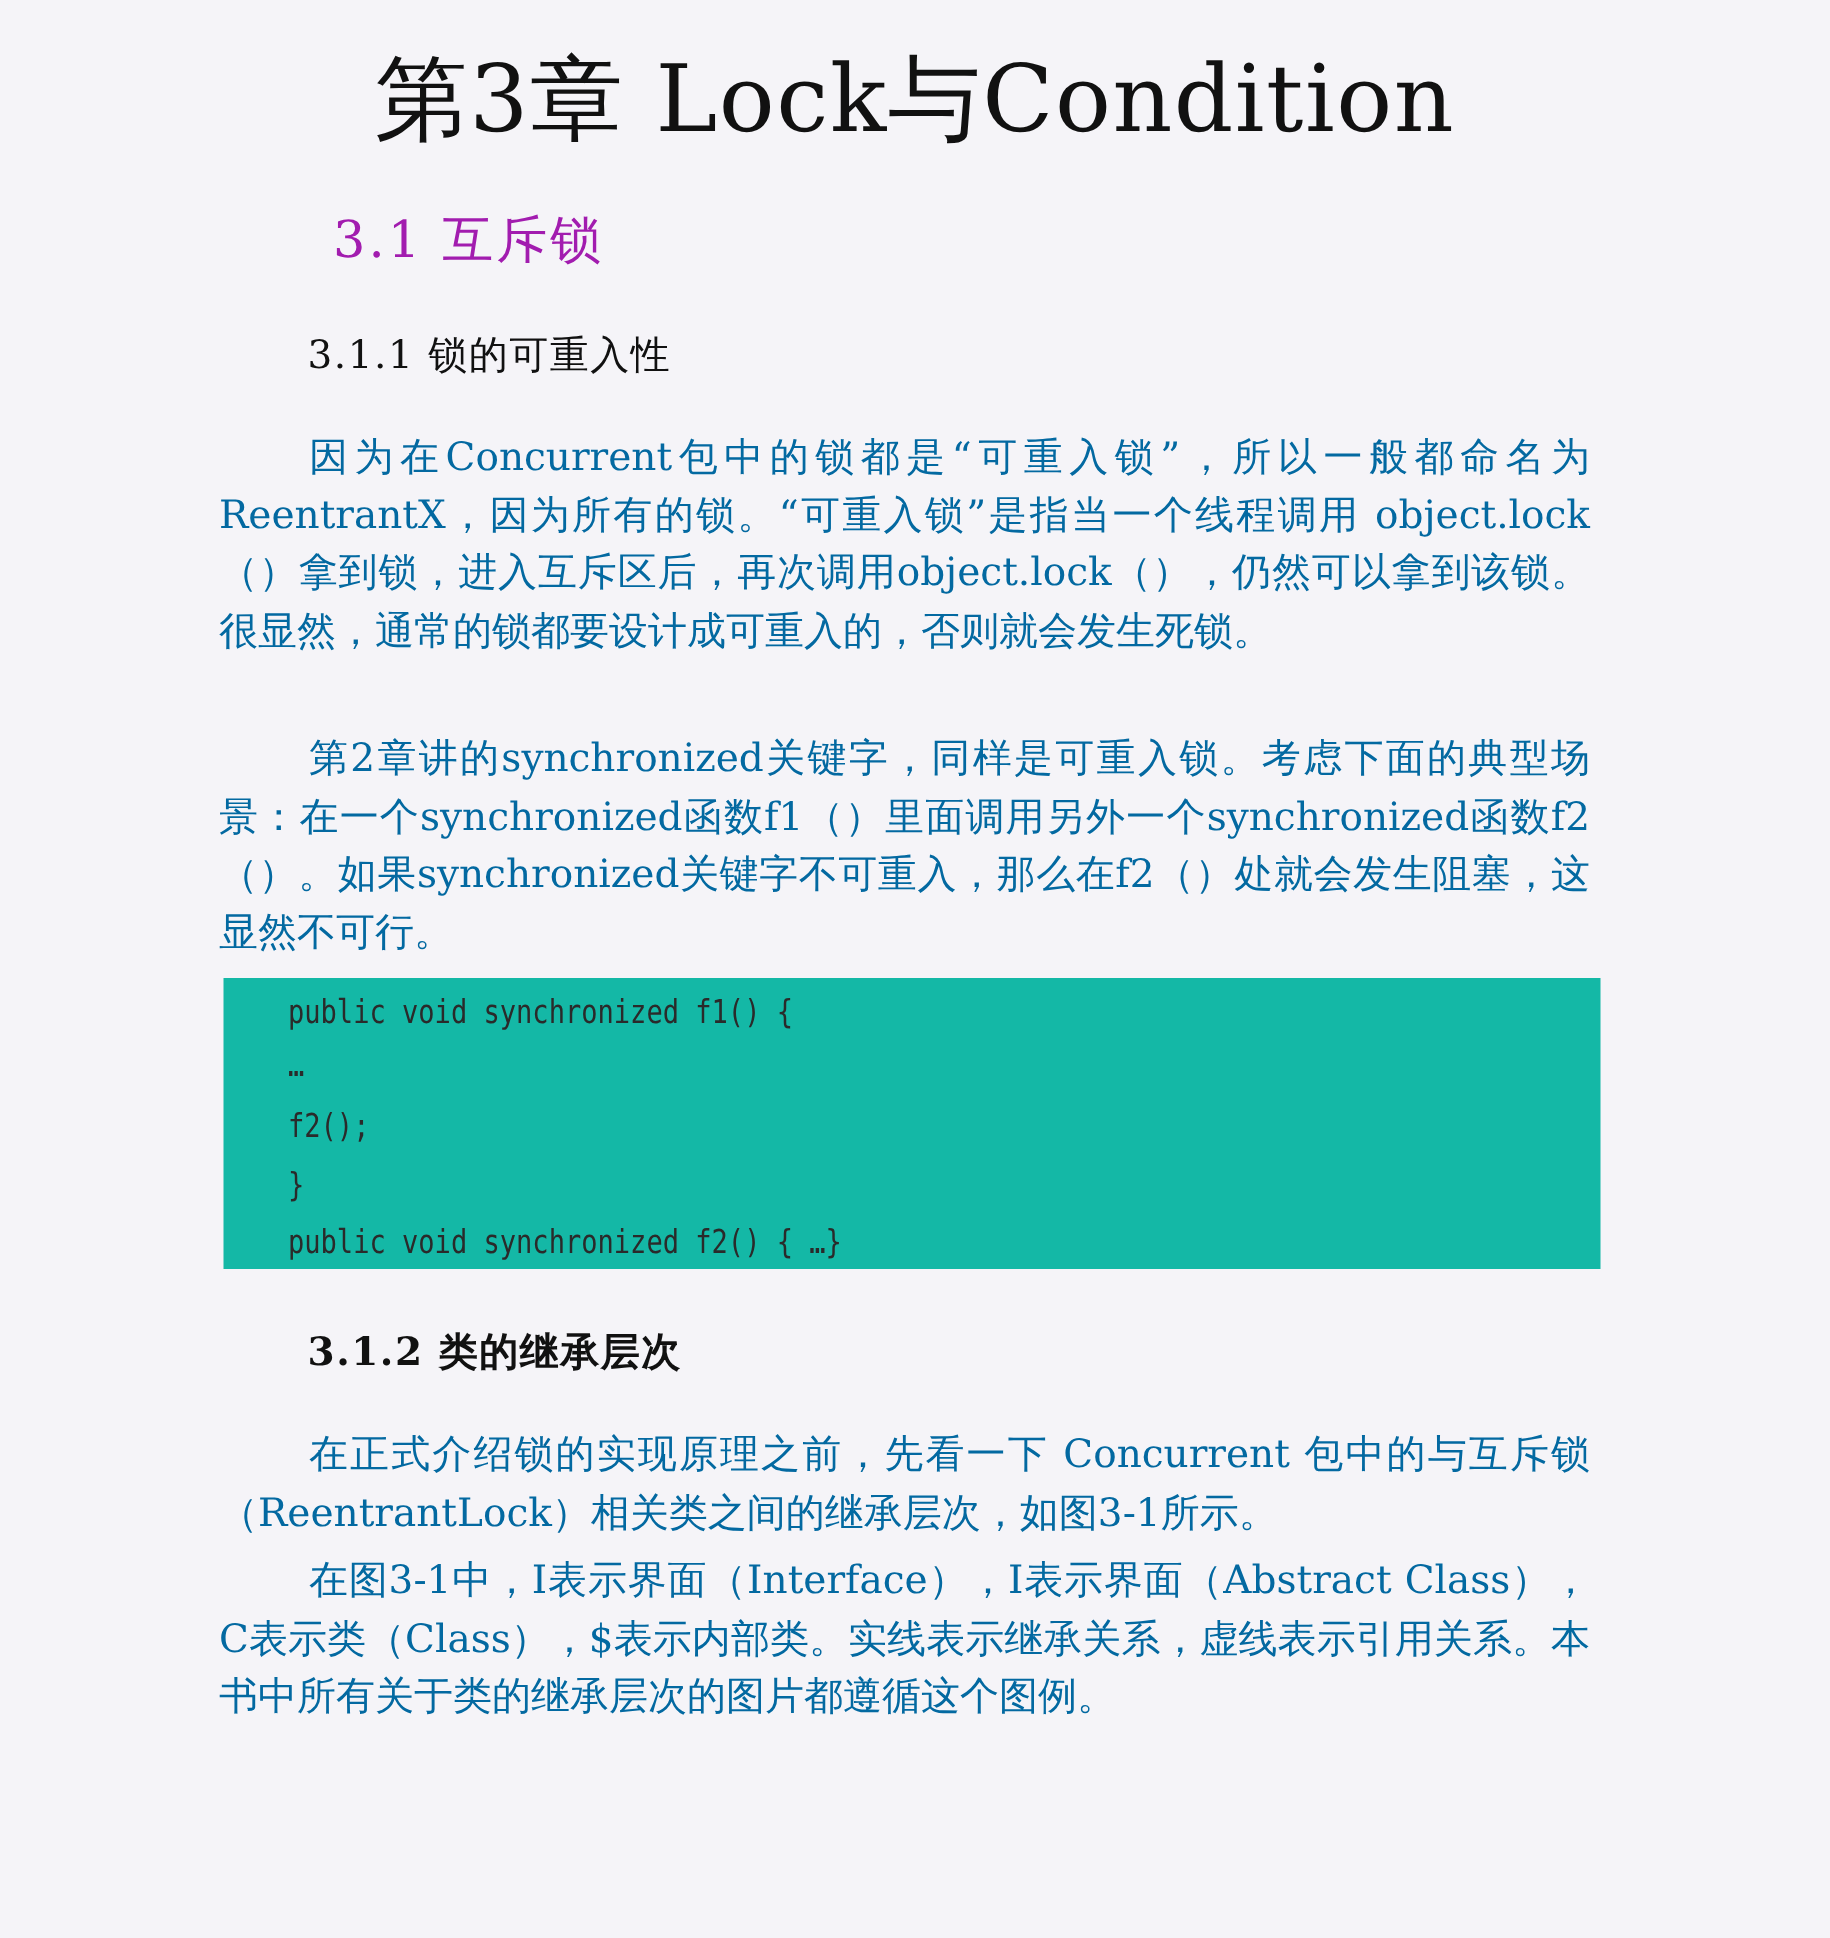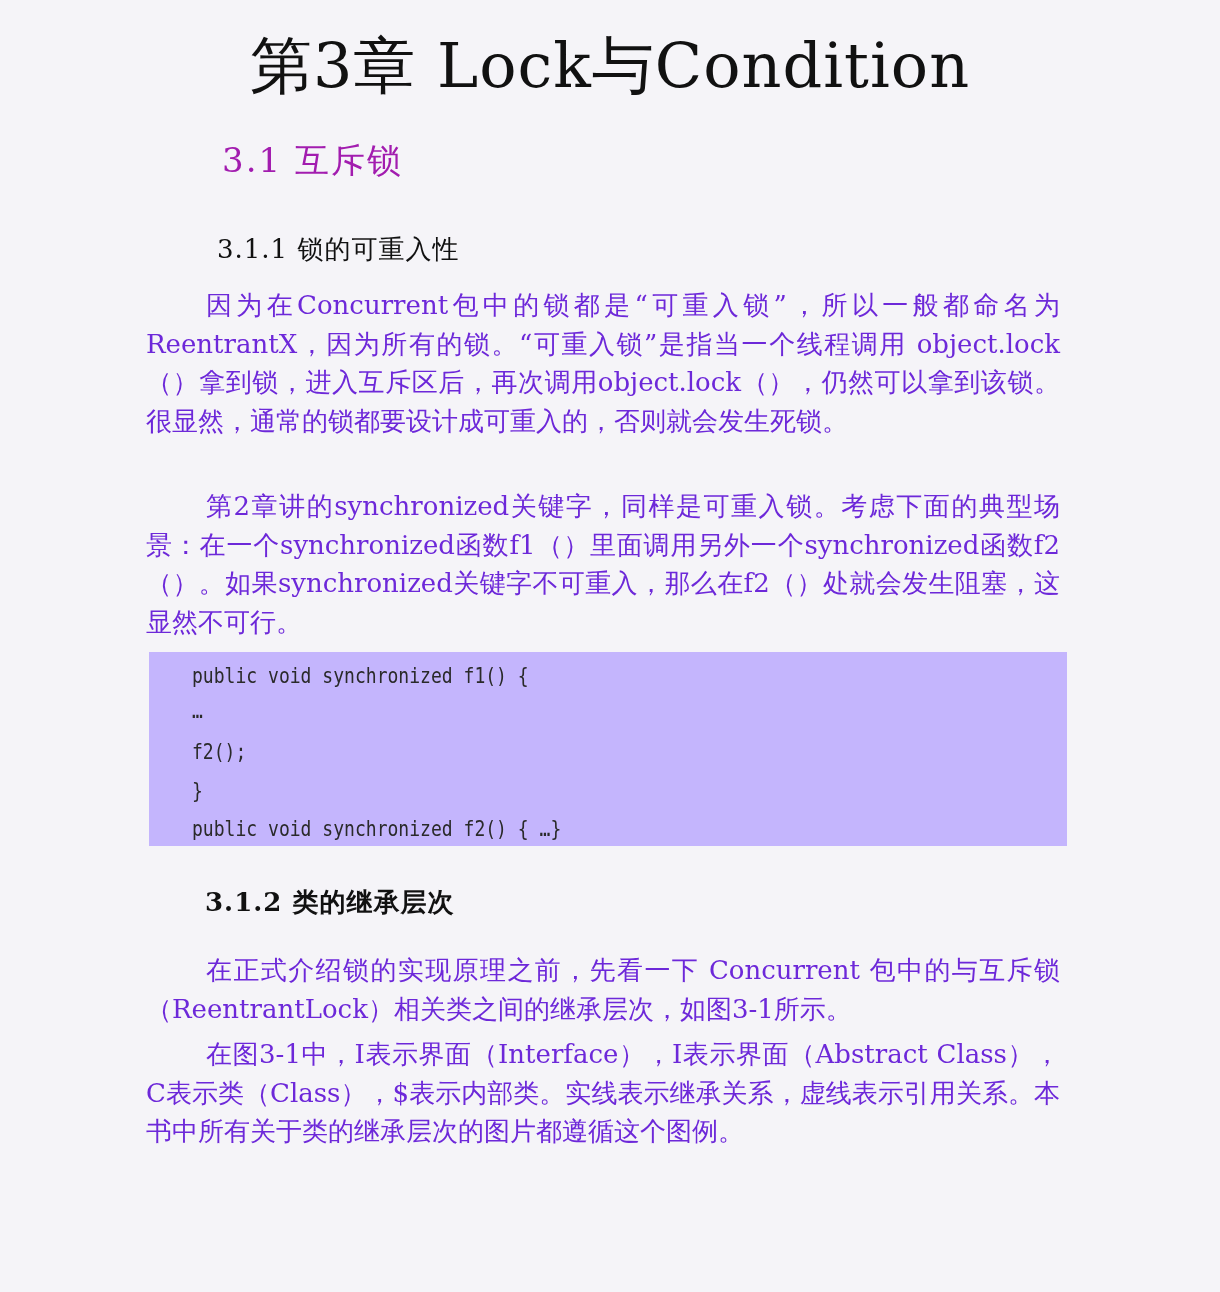--- a/index.html
+++ b/index.html
@@ -26,45 +26,45 @@
   .subsection-title {
     position: absolute; left: 205px;
     font-size: 26px; line-height: 36px; letter-spacing: 1px;
     color: #111;
   }
   .para {
     position: absolute; left: 146px; width: 914px;
     font-size: 26px; line-height: 38.5px;
     text-align: justify;
     text-indent: 60px;
-    color: #6d28d9;
+    color: #0369a1;
     margin: 0;
   }
   .code-block {
     position: absolute; top: 652px; left: 149px;
     width: 918px; height: 194px;
-    background: #c4b5fd;
+    background: #14b8a6;
   }
   .code-line {
     position: absolute; left: 43px;
     font-family: "DejaVu Sans Mono", "Liberation Mono", monospace;
     font-size: 22px; line-height: 30px;
     color: #2a2a2a;
     white-space: pre;
     transform: scaleX(0.82); transform-origin: left center;
   }
 </style>
 </head>
 <body>
 
 <h1 class="chapter-title" style="margin:0;font-weight:normal;">第3章 Lock与Condition</h1>
 
 <h2 class="section-title" style="margin:0;font-weight:normal;">3.1 互斥锁</h2>
 
-<h3 class="subsection-title" style="top:219px;margin:12px;font-weight:normal;">3.1.1 锁的可重入性</h3>
+<h3 class="subsection-title" style="top:219px;margin:0;font-weight:normal;">3.1.1 锁的可重入性</h3>
 
 <p class="para" style="top:286px;">因为在Concurrent包中的锁都是“可重入锁”，所以一般都命名为ReentrantX，因为所有的锁。“可重入锁”是指当一个线程调用 object.lock（）拿到锁，进入互斥区后，再次调用object.lock（），仍然可以拿到该锁。很显然，通常的锁都要设计成可重入的，否则就会发生死锁。</p>
 
 <p class="para" style="top:487px;">第2章讲的synchronized关键字，同样是可重入锁。考虑下面的典型场景：在一个synchronized函数f1（）里面调用另外一个synchronized函数f2（）。如果synchronized关键字不可重入，那么在f2（）处就会发生阻塞，这显然不可行。</p>
 
 <div class="code-block">
   <div class="code-line" style="top:9px;">public void synchronized f1() {</div>
   <div class="code-line" style="top:44px;">…</div>
   <div class="code-line" style="top:85px;">f2();</div>
   <div class="code-line" style="top:124px;">}</div>

